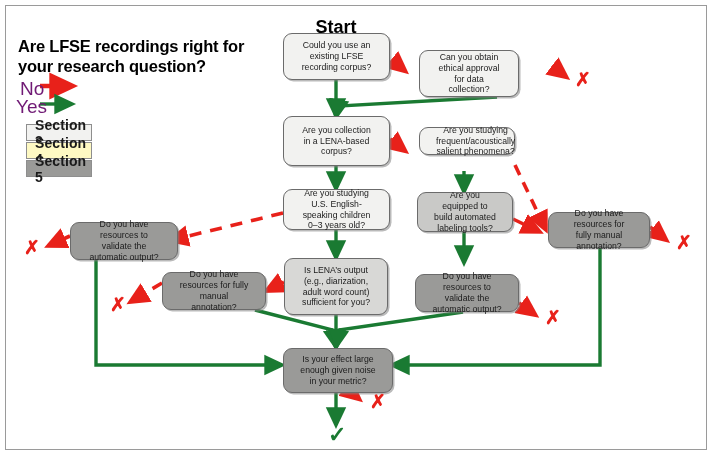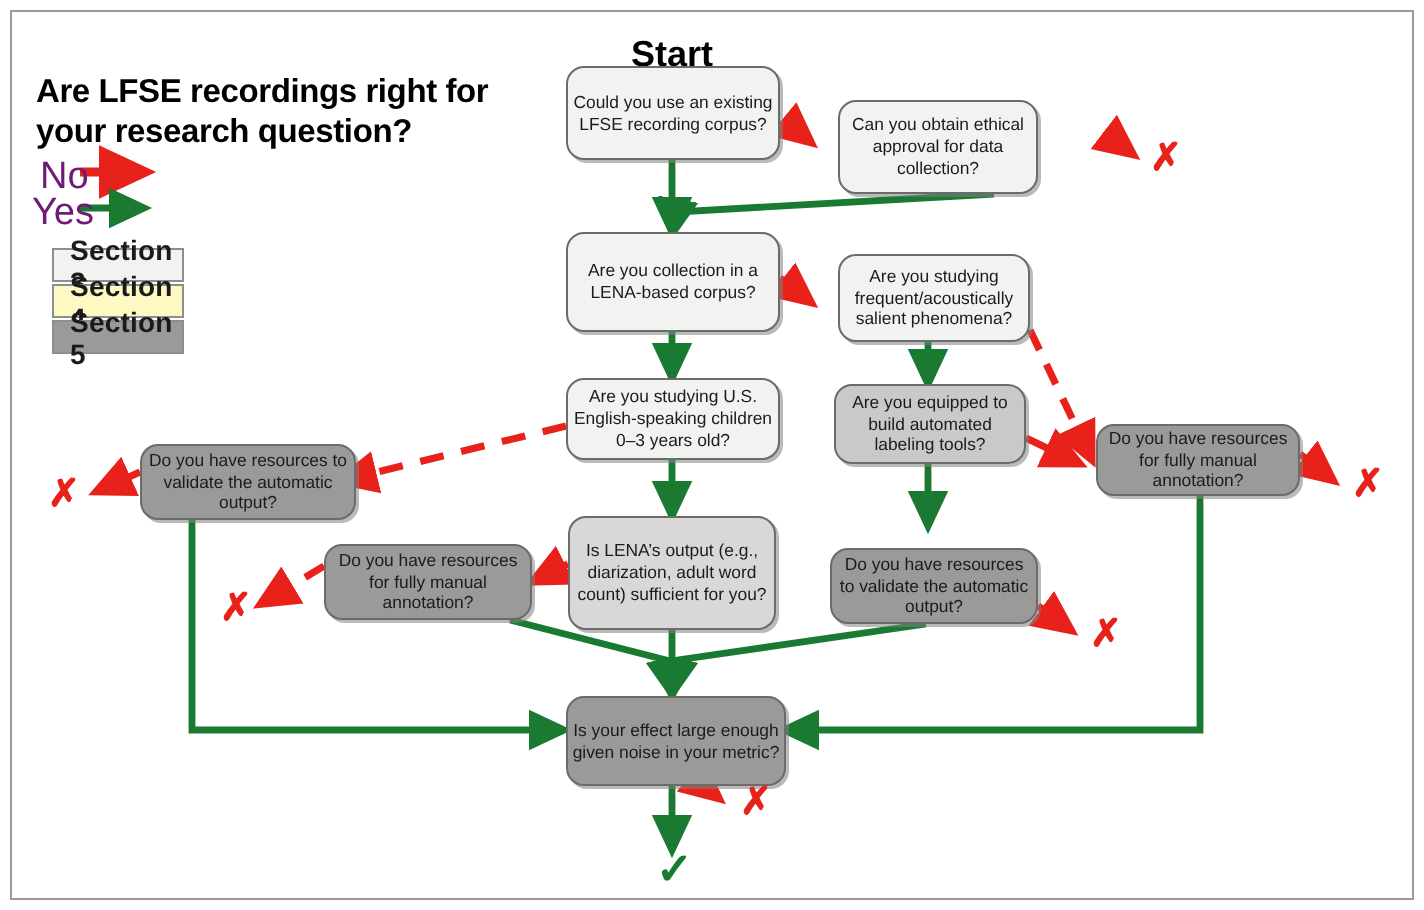--- a/index.html
+++ b/index.html
@@ -24,23 +24,23 @@
   }
   .swatch{
     position:absolute;box-sizing:border-box;border:1px solid #8e8e8e;
     font-size:14px;font-weight:bold;color:#1a1a1a;
     display:flex;align-items:center;padding-left:8px;
     letter-spacing:0.1px;
   }
   .node{
     position:absolute;box-sizing:border-box;
     border:1px solid #6b6b6b;border-radius:9px;
-    display:flex;align-items:center;justify-content:center;
+    display:flex;align-items:center;
     text-align:center;font-size:8.7px;color:#1b1b1b;line-height:1.26;
-    padding:2px 2px;
+    padding:2px 16px;
     box-shadow:1.5px 1.5px 0px rgba(130,130,130,0.55);
   }
   .node span{display:block;}
   .start-label{
     position:absolute;font-size:18px;font-weight:bold;color:#000;
     text-align:center;
   }
   .mark{
     position:absolute;font-weight:bold;line-height:1;
   }
@@ -138,21 +138,21 @@
   </div>
 
   <div class="node" style="left:419px;top:50px;width:100px;height:47px;background:#f2f2f0;">
     <span>Can you obtain ethical approval for data collection?</span>
   </div>
 
   <div class="node" style="left:283px;top:116px;width:107px;height:50px;background:#f2f2f0;">
     <span>Are you collection in a LENA-based corpus?</span>
   </div>
 
-  <div class="node" style="left:419px;top:127px;width:96px;height:44px;background:#f2f2f0;">
+  <div class="node" style="left:419px;top:127px;width:96px;height:28px;background:#f2f2f0;">
     <span>Are you studying frequent/acoustically salient phenomena?</span>
   </div>
 
   <div class="node" style="left:283px;top:189px;width:107px;height:41px;background:#f2f2f0;">
     <span>Are you studying U.S. English-speaking children 0–3 years old?</span>
   </div>
 
   <div class="node" style="left:417px;top:192px;width:96px;height:40px;background:#c9c9c7;">
     <span>Are you equipped to build automated labeling tools?</span>
   </div>

